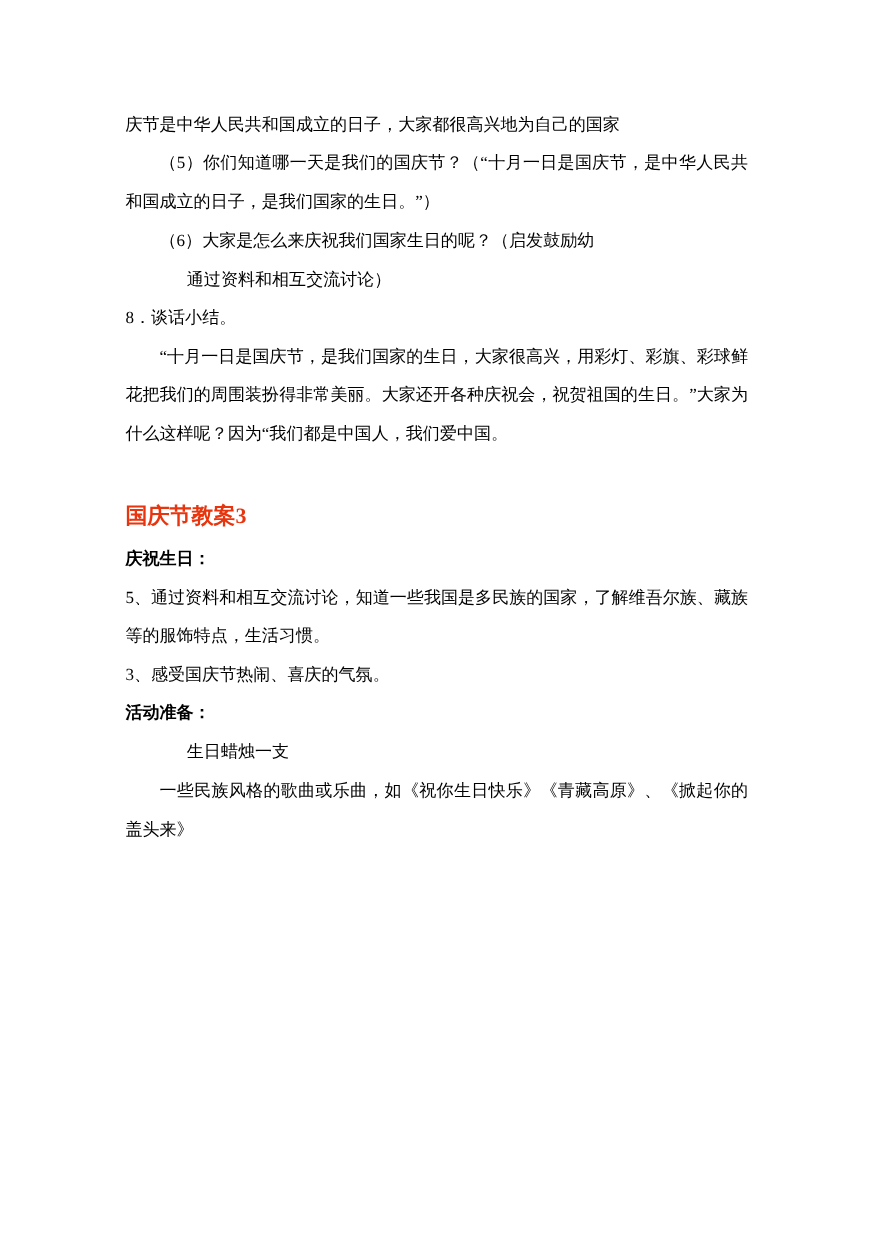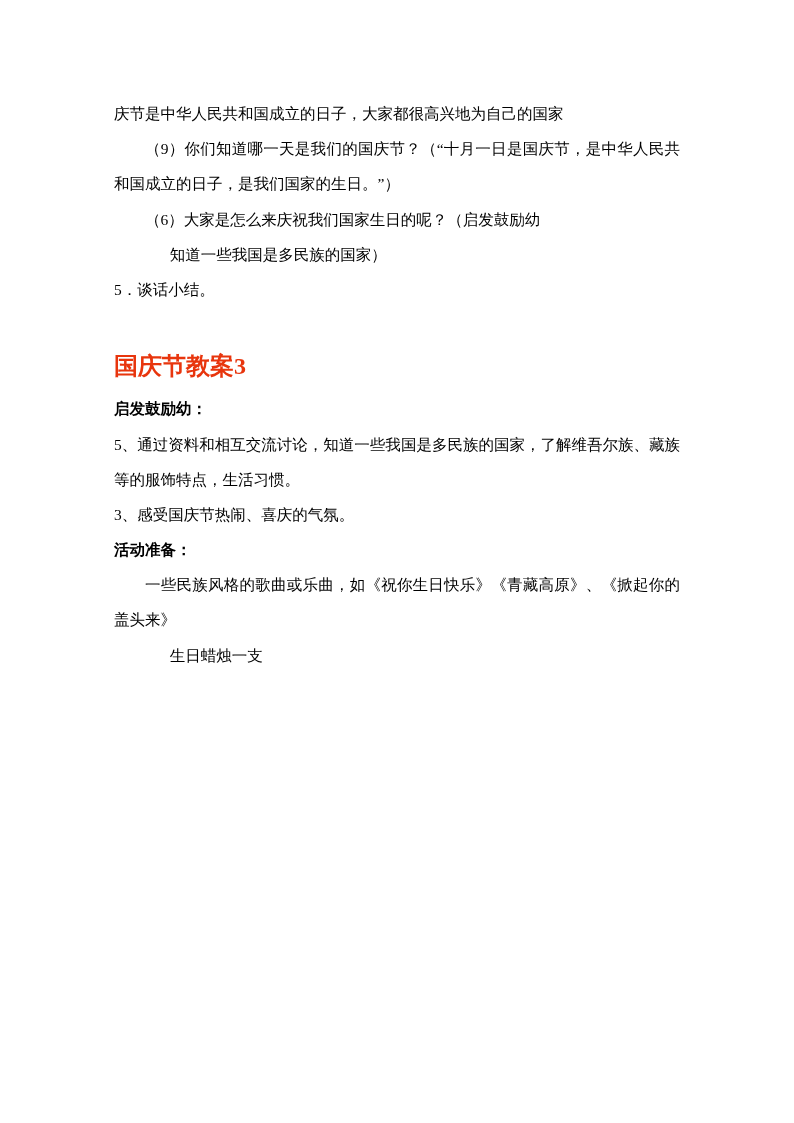--- a/index.html
+++ b/index.html
@@ -37,48 +37,49 @@
   }
   .indent-1 {
     text-indent: 2em;
   }
   .indent-deep {
     padding-left: 3.6em;
   }
   .heading-red {
     color: #e8350d;
     font-weight: bold;
-    font-size: 24px;
+    font-size: 20px;
     line-height: 1.6;
     margin-top: 40px;
     margin-bottom: 6px;
     font-family: "Liberation Serif", "DejaVu Serif", serif;
   }
   .bold-label {
     font-weight: bold;
     font-size: 15.5px;
     line-height: 2.27;
   }
 </style>
 </head>
 <body>
 
 <div class="page">
   <div class="doc-body">
 
     <p class="para">庆节是中华人民共和国成立的日子，大家都很高兴地为自己的国家</p>
-    <p class="para indent-1">（9）你们知道哪一天是我们的国庆节？（“十月一日是国庆节，是中华人民共和国成立的日子，是我们国家的生日。”）</p>
+    <p class="para indent-1">（5）你们知道哪一天是我们的国庆节？（“十月一日是国庆节，是中华人民共和国成立的日子，是我们国家的生日。”）</p>
     <p class="para indent-1">（6）大家是怎么来庆祝我们国家生日的呢？（启发鼓励幼</p>
-    <p class="para indent-deep">知道一些我国是多民族的国家）</p>
-    <p class="para">5．谈话小结。</p>
+    <p class="para indent-deep">通过资料和相互交流讨论）</p>
+    <p class="para">8．谈话小结。</p>
+    <p class="para indent-1">“十月一日是国庆节，是我们国家的生日，大家很高兴，用彩灯、彩旗、彩球鲜花把我们的周围装扮得非常美丽。大家还开各种庆祝会，祝贺祖国的生日。”大家为什么这样呢？因为“我们都是中国人，我们爱中国。</p>
 
     <h2 class="heading-red">国庆节教案3</h2>
 
-    <p class="bold-label">启发鼓励幼：</p>
+    <p class="bold-label">庆祝生日：</p>
     <p class="para">5、通过资料和相互交流讨论，知道一些我国是多民族的国家，了解维吾尔族、藏族等的服饰特点，生活习惯。</p>
     <p class="para">3、感受国庆节热闹、喜庆的气氛。</p>
 
     <p class="bold-label">活动准备：</p>
+    <p class="para indent-deep">生日蜡烛一支</p>
     <p class="para indent-1">一些民族风格的歌曲或乐曲，如《祝你生日快乐》《青藏高原》、《掀起你的盖头来》</p>
-    <p class="para indent-deep">生日蜡烛一支</p>
 
   </div>
 </div>
 
 </body></html>

